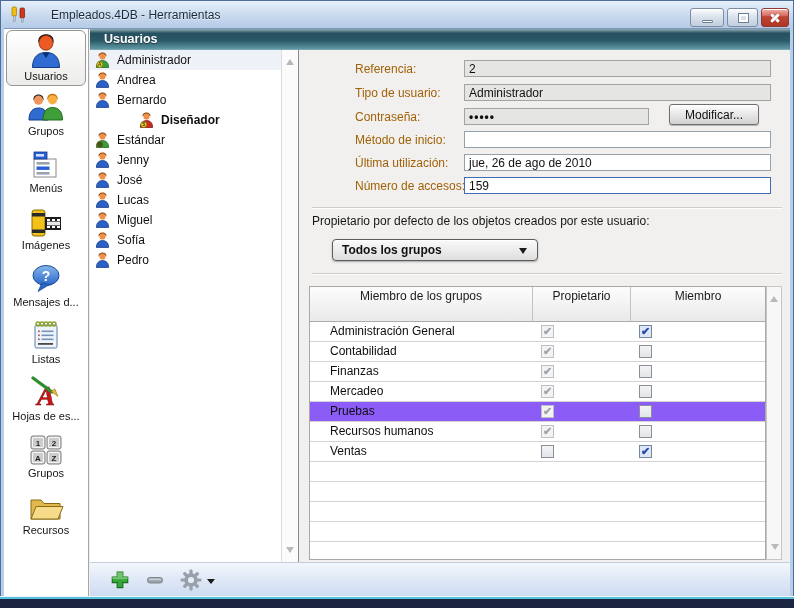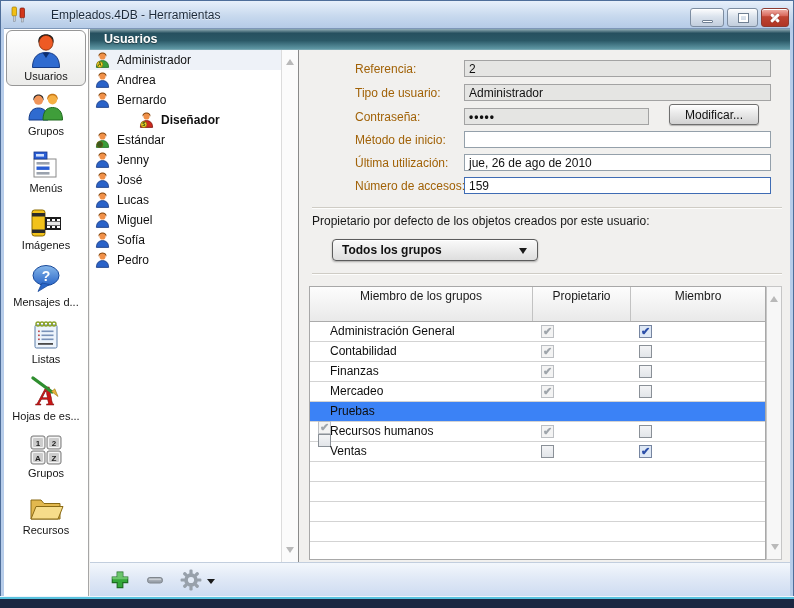--- a/index.html
+++ b/index.html
@@ -78,21 +78,21 @@
     border-radius:4px;background:linear-gradient(#fafafa,#dedede);padding:0 9px;line-height:20px;
     font-weight:bold;color:#111;box-shadow:0 1px 2px rgba(0,0,0,.3),inset 0 1px 0 #fff;cursor:default;}
   .dropdown .caret{position:absolute;right:10px;top:8px;width:0;height:0;
     border:4px solid transparent;border-top:6px solid #1a1a1a;}
   
   .gtable{position:absolute;left:9px;top:236px;width:457px;bottom:2px;background:#fff;
     border:1px solid #a8a8a8;overflow:hidden;}
   .gt-h{display:flex;height:35px;background:linear-gradient(#fdfdfd,#e9e9e9);border-bottom:1px solid #ababab;}
   .gt-h .cell{line-height:19px;text-align:center;color:#1a1a1a;border-right:1px solid #c2c2c2;}
   .gt-row{display:flex;height:20px;border-bottom:1px solid #d3d3d3;background:#fff;}
-  .gt-row.shaded{background:#3b82f6;flex-direction:column;}
+  .gt-row.shaded{background:#8b5cf6;}
   .cell.c1{width:223px;}
   .cell.c2{width:98px;}
   .cell.c3{width:134px;border-right:none;}
   .gt-row .c1{padding-left:20px;line-height:19px;text-align:left;color:#0e0e0e;}
   .gt-row .c2,.gt-row .c3{padding-left:8px;display:flex;align-items:center;}
   .cb{display:inline-block;width:13px;height:13px;border:1px solid #8a9097;
     background:linear-gradient(#f3f4f6,#e2e5e9);font-size:11px;line-height:11px;text-align:center;
     color:#2b4ea8;font-weight:bold;}
   .cb.checked{background:#dde7f5;border-color:#7685a0;}
   .cb.disabled{border-color:#bcbfc3;background:#f3f3f3;color:#9fa5ab;}

